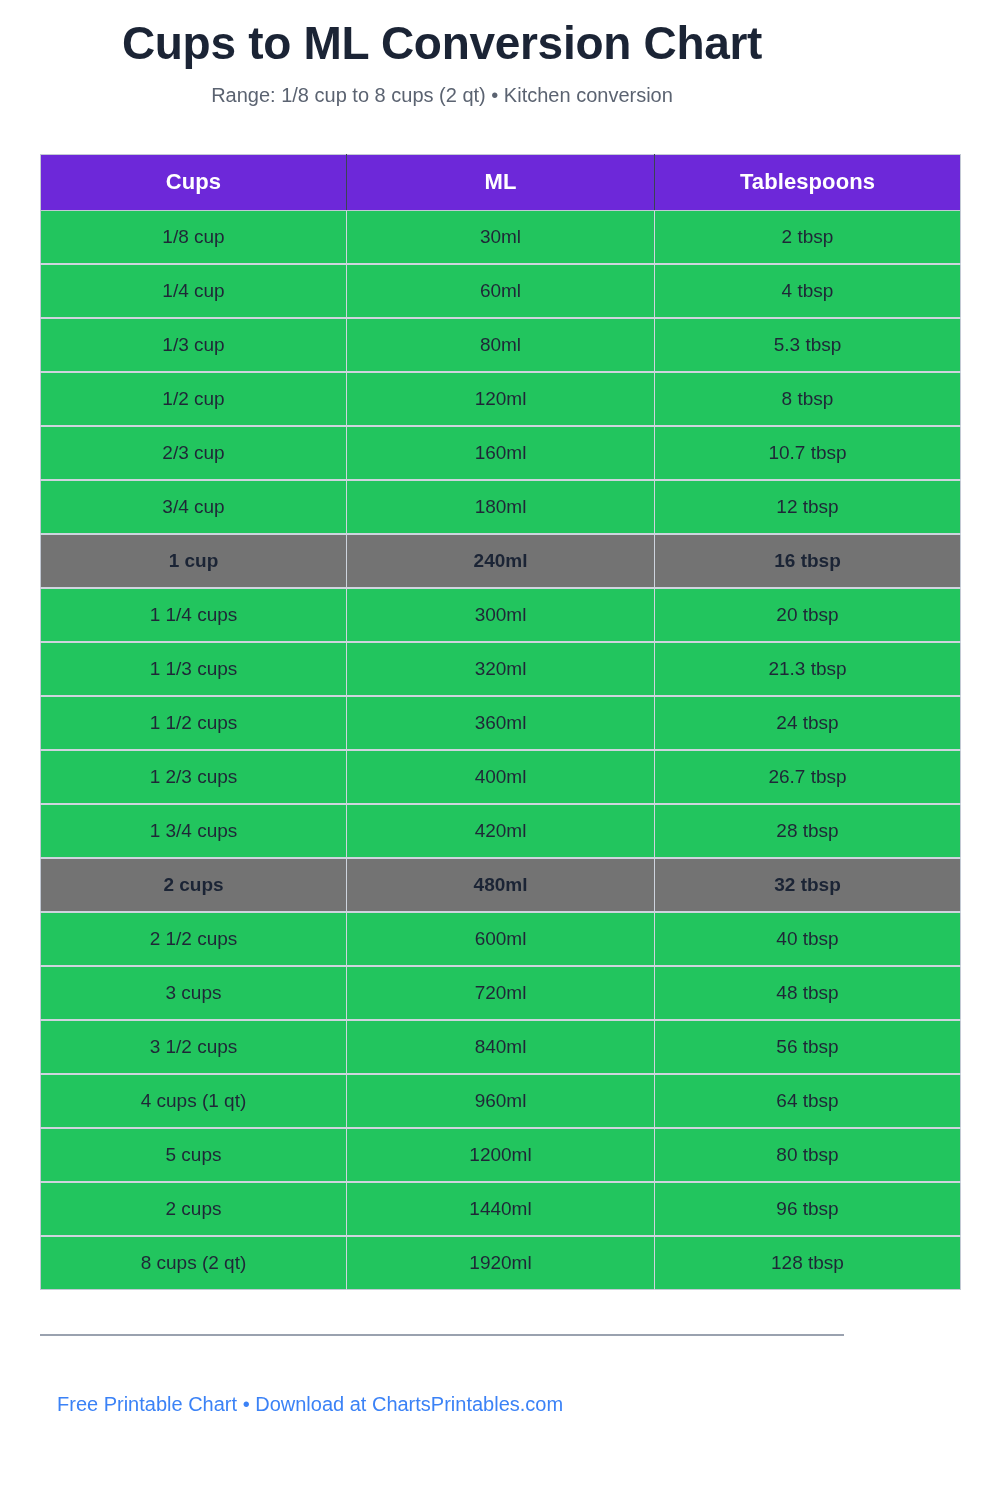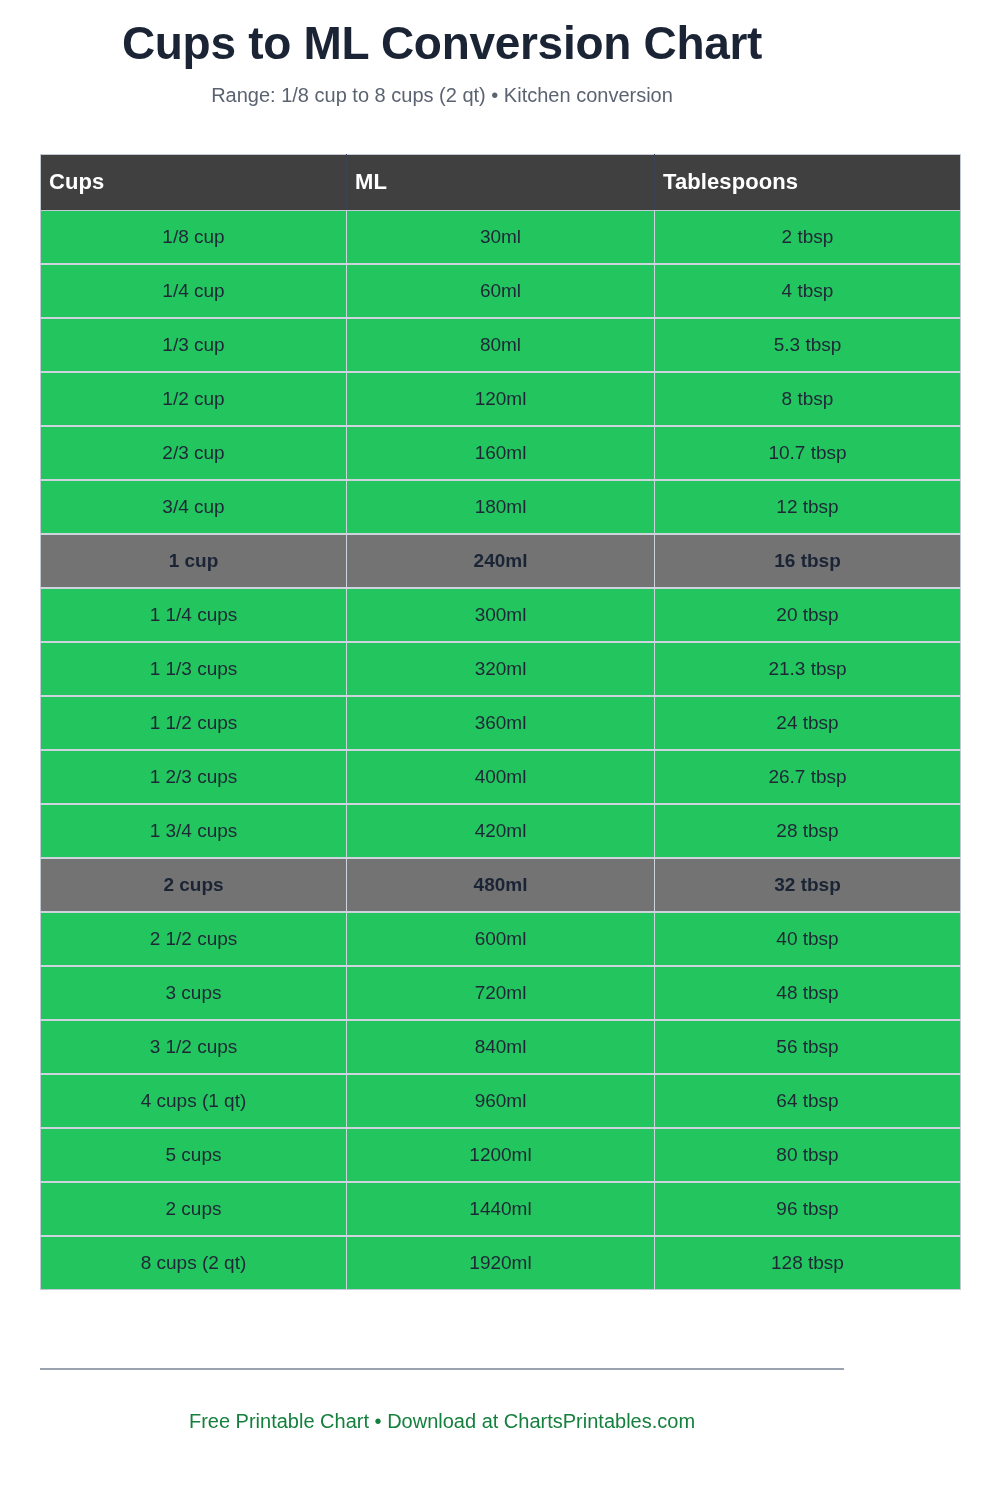--- a/index.html
+++ b/index.html
@@ -66,25 +66,25 @@
     width: 920px;
     border-collapse: collapse;
     table-layout: fixed;
     border: 1px solid #c3c9d4;
   }
   table.conv-table col.c1 { width: 306px; }
   table.conv-table col.c2 { width: 308px; }
   table.conv-table col.c3 { width: 306px; }
 
   thead th {
-    background: #404040;
+    background: #6d28d9;
     color: #ffffff;
     font-size: 22px;
     font-weight: bold;
-    text-align: left;
+    text-align: center;
     padding: 14px 8px 15px 8px;
     border-right: 1px solid #3a4455;
     border-bottom: 1px solid #c3c9d4;
     letter-spacing: 0.1px;
   }
   thead th:last-child { border-right: none; }
 
   tbody td {
     font-size: 19px;
     color: #1f2737;
@@ -110,25 +110,24 @@
   .footer {
     margin-top: auto;
     padding: 0 40px 0 40px;
   }
   .footer-rule {
     height: 0;
     border-top: 2px solid #9aa2af;
     margin: 0 0 0 0;
   }
   .footer-text {
-    text-align: center;
     font-size: 20px;
-    color: #15803d;
+    color: #3b82f6;
     padding: 38px 0 0 0;
-    margin: 0;
+    margin: 17px;
     line-height: 1.3;
   }
   .footer-spacer { height: 66px; }
 </style>
 </head>
 <body>
 
 <div class="page">
 
   <div class="header">

